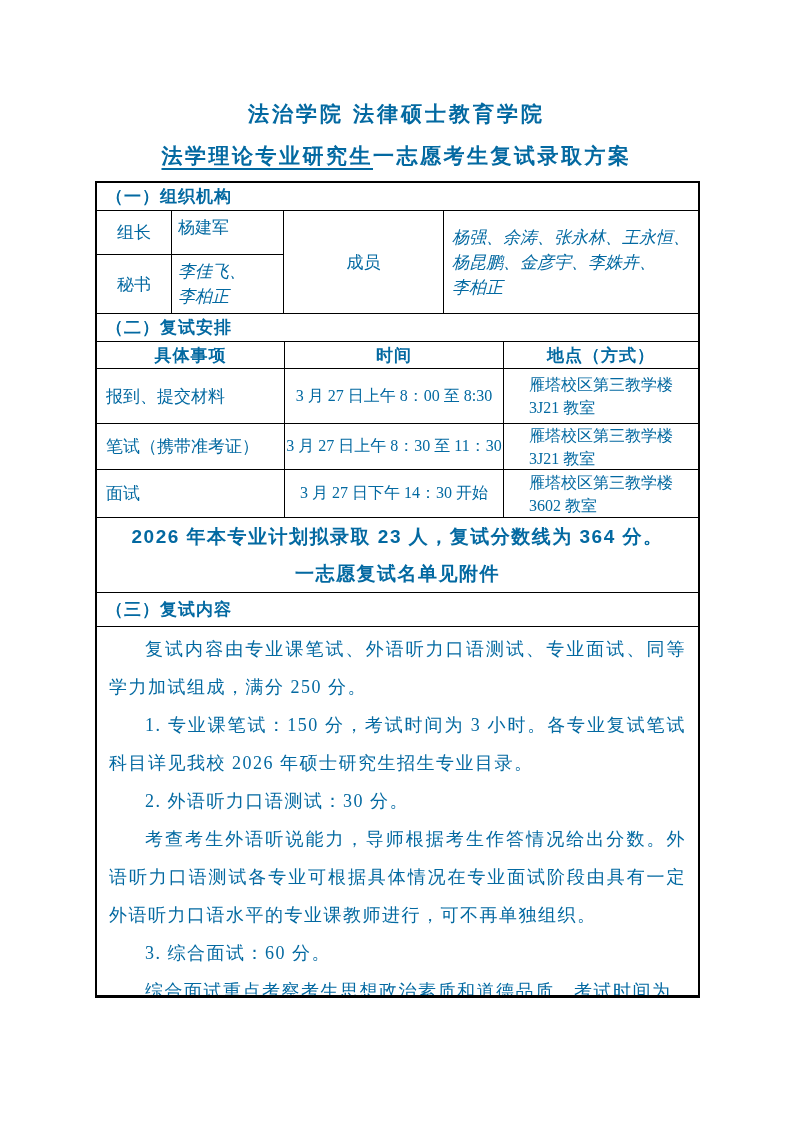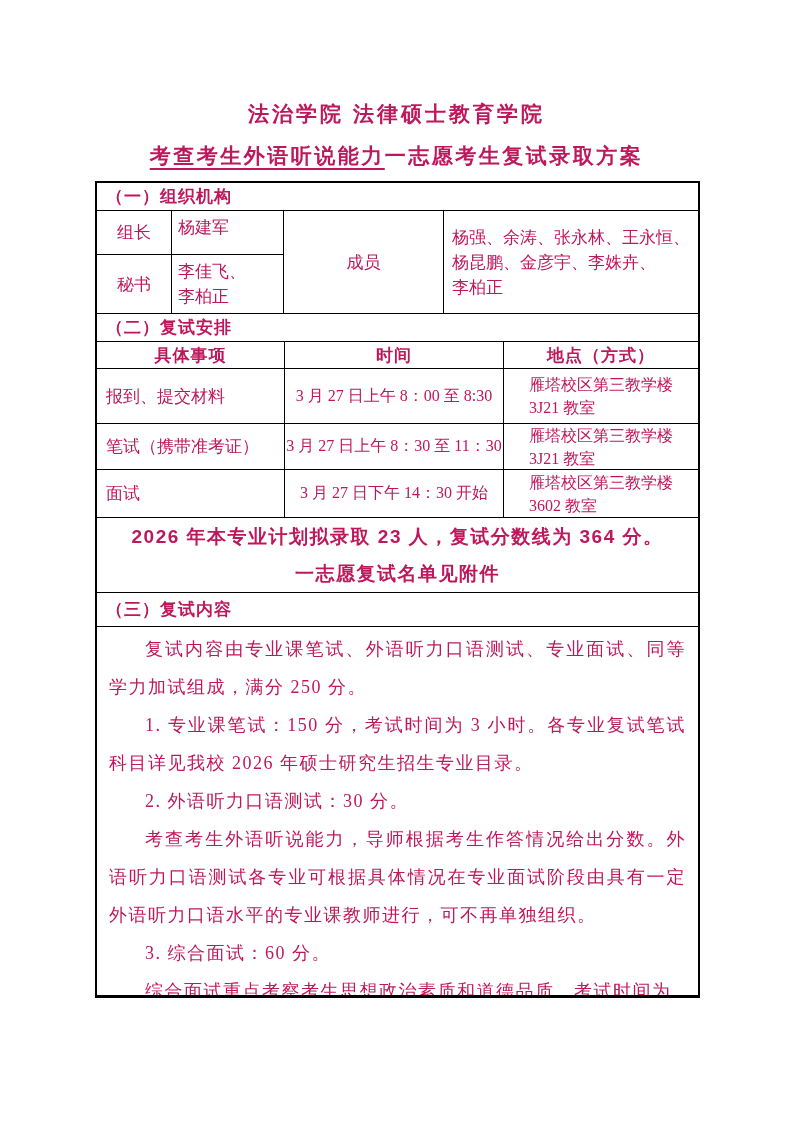--- a/index.html
+++ b/index.html
@@ -3,21 +3,21 @@
 <meta charset="utf-8">
 <style>
   * { box-sizing: border-box; margin: 0; padding: 0; }
   html, body { background: #ffffff; }
   .page {
     position: relative;
     width: 793px;
     height: 1122px;
     background: #ffffff;
     font-family: "Liberation Serif", "DejaVu Serif", serif;
-    color: #be185d;
+    color: #0369a1;
     overflow: hidden;
   }
   .title1 {
     position: absolute;
     top: 99px; left: 0; width: 100%;
     text-align: center;
     font-family: "Liberation Sans", "DejaVu Sans", sans-serif;
     font-weight: bold;
     font-size: 21px;
     letter-spacing: 3px;
@@ -77,21 +77,21 @@
     grid-template-rows: 27px 55px 46px 47px;
     border-bottom: 1px solid #000;
     font-size: 17px;
   }
   .c { display: flex; align-items: center; overflow: hidden; }
   .br { border-right: 1px solid #000; }
   .bb { border-bottom: 1px solid #000; }
   .cent { justify-content: center; text-align: center; }
   .tl { align-items: flex-start; padding: 5px 6px; }
   .left { padding-left: 9px; }
-  .pre { white-space: pre-line; line-height: 25px; }
+  .pre { white-space: pre-line; line-height: 25px; font-style: italic; }
   .hdr {
     font-family: "Liberation Sans", "DejaVu Sans", sans-serif;
     font-weight: bold;
     letter-spacing: 1px;
   }
   .a1 { grid-column: 1; grid-row: 1; }
   .b1 { grid-column: 2; grid-row: 1; }
   .a2 { grid-column: 1; grid-row: 2; }
   .b2 { grid-column: 2; grid-row: 2; }
   .cc { grid-column: 3; grid-row: 1 / 3; }
@@ -125,21 +125,21 @@
     text-indent: 2em;
   }
 </style>
 </head>
 <body>
 
 <div class="page">
 
   <div class="title1">法治学院 法律硕士教育学院</div>
 
-  <div class="title2"><span class="u">考查考生外语听说能力</span><span>一志愿考生复试录取方案</span></div>
+  <div class="title2"><span class="u">法学理论专业研究生</span><span>一志愿考生复试录取方案</span></div>
 
   <div class="tbl">
 
     <div class="secrow">（一）组织机构</div>
 
     <div class="grid1">
       <div class="c a1 br bb cent">组长</div>
       <div class="c b1 br bb tl">杨建军</div>
       <div class="c a2 br cent">秘书</div>
       <div class="c b2 br pre" style="padding-left:6px">李佳飞、

